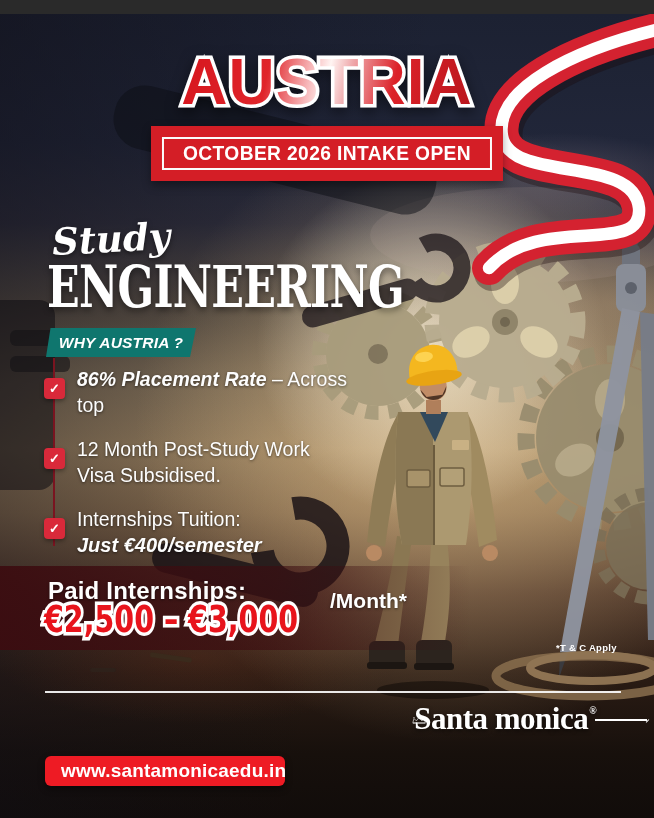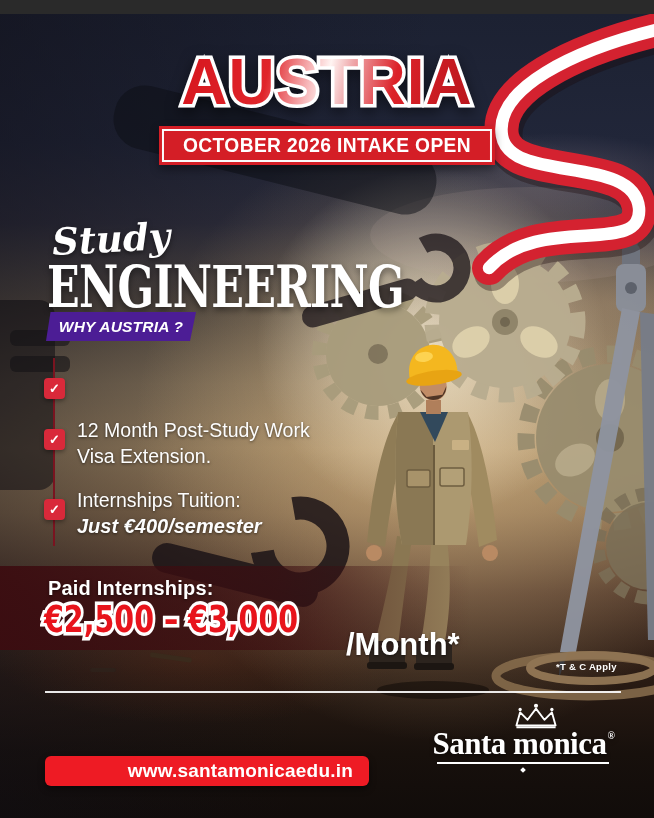--- a/index.html
+++ b/index.html
@@ -25,70 +25,70 @@
   
   .title-wrap{position:absolute;left:0;right:0;top:50px;text-align:center;z-index:4;
     filter:drop-shadow(0 5px 7px rgba(0,0,0,.5));}
   .title-stack{position:relative;display:inline-block;font-weight:900;font-size:64px;line-height:1;
     letter-spacing:1px;font-family:"Liberation Sans",sans-serif;}
   .title-outline{position:absolute;left:0;top:0;color:#fff;-webkit-text-stroke:7px #ffffff;}
   .title-fill{position:relative;background:linear-gradient(102deg,#d6161e 0%,#e0252b 30%,#f7b9bb 44%,#fff4f2 50%,#efa9ac 57%,#dc2229 72%,#b8151c 100%);
     -webkit-background-clip:text;background-clip:text;color:transparent;}
   
   .intake-box{position:absolute;top:126px;left:50%;transform:translateX(-50%);
-    background:#d41e26;padding:3px;z-index:4;box-shadow:0 4px 9px rgba(0,0,0,.4);}
+    background:#d41e26;padding:11px;z-index:4;box-shadow:0 4px 9px rgba(0,0,0,.4);}
   .intake-inner{border:2px solid #fbfbfb;padding:3px 13px;}
   .intake-text{display:inline-block;font-size:20px;font-weight:800;letter-spacing:.4px;
     transform:scaleX(.96);transform-origin:center;white-space:nowrap;color:#fff;}
   
   .study{position:absolute;left:52px;top:217px;font-family:"DejaVu Serif",serif;font-style:italic;
     font-weight:bold;font-size:37px;transform:rotate(-3deg);z-index:4;text-shadow:0 2px 5px rgba(0,0,0,.5);}
   .engineering{position:absolute;left:47px;top:258px;font-family:"DejaVu Serif",serif;font-weight:bold;
     font-size:58px;line-height:1;letter-spacing:-1px;transform:scaleX(.74);transform-origin:left;
     z-index:4;white-space:nowrap;text-shadow:0 3px 7px rgba(0,0,0,.45);}
   
-  .why-banner{position:absolute;left:46px;top:312px;width:150px;height:29px;background:#4c1d95;
+  .why-banner{position:absolute;left:46px;top:328px;width:150px;height:29px;background:#0f766e;
     clip-path:polygon(3% 0,100% 0,96% 100%,0 100%);display:flex;align-items:center;justify-content:center;
     z-index:4;}
   .why-banner span{font-size:15.5px;font-weight:800;font-style:italic;letter-spacing:.2px;white-space:nowrap;}
   
   .bullets{position:absolute;left:44px;top:366px;width:334px;z-index:4;}
   .bullets .vline{position:absolute;left:9px;top:-8px;width:2px;height:188px;background:#7a1420;}
   .bullet{position:relative;display:flex;gap:12px;margin-bottom:18px;}
   .checkbox{flex:0 0 auto;width:21px;height:21px;margin-top:12px;background:#d9293a;border-radius:4px;
     display:flex;align-items:center;justify-content:center;font-size:13px;font-weight:bold;color:#fff;
     box-shadow:0 2px 4px rgba(0,0,0,.35);}
   .btext{font-size:19.5px;line-height:26px;color:#fdfdfd;text-shadow:0 1px 3px rgba(0,0,0,.55);}
   .btext .lead{font-weight:bold;font-style:italic;}
   .btext .line{display:block;}
   .btext .boldline{display:block;font-weight:bold;font-style:italic;font-size:20px;}
   
   .paid-band{position:absolute;left:0;top:566px;width:654px;height:84px;z-index:2;
     background:linear-gradient(90deg,rgba(60,12,16,.93) 0%,rgba(60,12,16,.62) 42%,rgba(60,12,16,0) 72%);}
-  .paid-label{position:absolute;left:48px;top:577px;font-size:20px;font-weight:700;letter-spacing:.2px;z-index:4;
+  .paid-label{position:absolute;left:48px;top:577px;font-size:24px;font-weight:700;letter-spacing:.2px;z-index:4;
     text-shadow:0 1px 3px rgba(0,0,0,.5);}
   .amount-wrap{position:absolute;left:44px;top:598px;z-index:4;font-family:"DejaVu Sans",sans-serif;
     font-weight:bold;font-size:38px;line-height:1.15;transform:scaleX(.75);transform-origin:left;white-space:nowrap;}
   .amount-outline{position:absolute;left:0;top:0;color:#fff;-webkit-text-stroke:7px #ffffff;}
   .amount-fill{position:relative;color:#e8141c;}
-  .amount-unit{position:absolute;left:330px;top:627px;font-size:31px;font-weight:700;z-index:4;
-    text-shadow:0 1px 3px rgba(0,0,0,.5);margin-left:16px;}
-  .tnc{position:absolute;left:556px;top:661px;font-size:9.5px;font-weight:700;letter-spacing:.3px;z-index:4;}
+  .amount-unit{position:absolute;left:330px;top:589px;font-size:21px;font-weight:700;z-index:4;
+    text-shadow:0 1px 3px rgba(0,0,0,.5);}
+  .tnc{position:absolute;left:556px;top:642px;font-size:9.5px;font-weight:700;letter-spacing:.3px;z-index:4;}
   .sep-line{position:absolute;left:45px;top:691px;width:576px;height:1.5px;background:rgba(255,255,255,.9);z-index:4;}
   
   .phone-row{position:absolute;left:45px;top:729px;display:flex;align-items:center;gap:10px;z-index:4;}
   .phone-tri{width:0;height:0;border-top:8px solid transparent;border-bottom:8px solid transparent;
     border-left:11px solid #e8232b;}
   .phone-text{display:inline-block;font-size:22.5px;font-weight:800;white-space:nowrap;
     transform:scaleX(.93);transform-origin:left;text-shadow:0 2px 4px rgba(0,0,0,.5);}
-  .web-box{position:absolute;left:45px;top:756px;width:324px;background:#ee1b24;border-radius:6px;
-    padding:4px 16px;text-align:right;z-index:4;box-shadow:0 3px 7px rgba(0,0,0,.45);}
+  .web-box{position:absolute;left:45px;top:756px;width:240px;background:#ee1b24;border-radius:6px;
+    padding:4px 16px;text-align:center;z-index:4;box-shadow:0 3px 7px rgba(0,0,0,.45);}
   .web-box span{font-size:19px;font-weight:600;letter-spacing:.2px;}
   
-  .logo{position:absolute;left:398px;top:703px;width:250px;display:flex;flex-direction:column;
+  .logo{position:absolute;left:398px;top:703px;width:250px;display:flex;flex-direction:row;
     align-items:center;z-index:4;text-shadow:0 2px 4px rgba(0,0,0,.55);}
   .logo .crown{position:relative;left:13px;margin-bottom:-3px;}
   .logo-name{font-family:"Liberation Serif",serif;font-weight:bold;font-size:31px;line-height:1;
     letter-spacing:-.5px;white-space:nowrap;}
   .logo-name sup{font-size:10px;position:relative;top:-4px;left:1px;}
   .logo-tagline{font-size:14.5px;font-weight:700;letter-spacing:.4px;margin-top:2px;white-space:nowrap;}
   .logo-rule{width:172px;height:1.5px;background:#fff;margin-top:3px;}
   .logo-dot{width:4px;height:4px;background:#fff;transform:rotate(45deg);margin-top:4px;}
 </style>
 </head>
@@ -217,29 +217,30 @@
     <span>WHY AUSTRIA ?</span>
   </div>
 
   <div class="bullets">
     <div class="vline"></div>
     <div class="bullet">
       <div class="checkbox">
           <span>✓</span>
         </div>
       <div class="btext">
+        <span class="line"><span class="lead">86% Placement Rate</span><span> – Across top</span></span>
       </div>
     </div>
     <div class="bullet">
       <div class="checkbox">
           <span>✓</span>
         </div>
       <div class="btext">
         <span class="line">12 Month Post-Study Work</span>
-        <span class="line">Visa Extension.</span>
+        <span class="line">Visa Subsidised.</span>
       </div>
     </div>
     <div class="bullet">
       <div class="checkbox">
           <span>✓</span>
         </div>
       <div class="btext">
         <span class="line">Internships Tuition:</span>
         <span class="boldline">Just €400/semester</span>
       </div>

